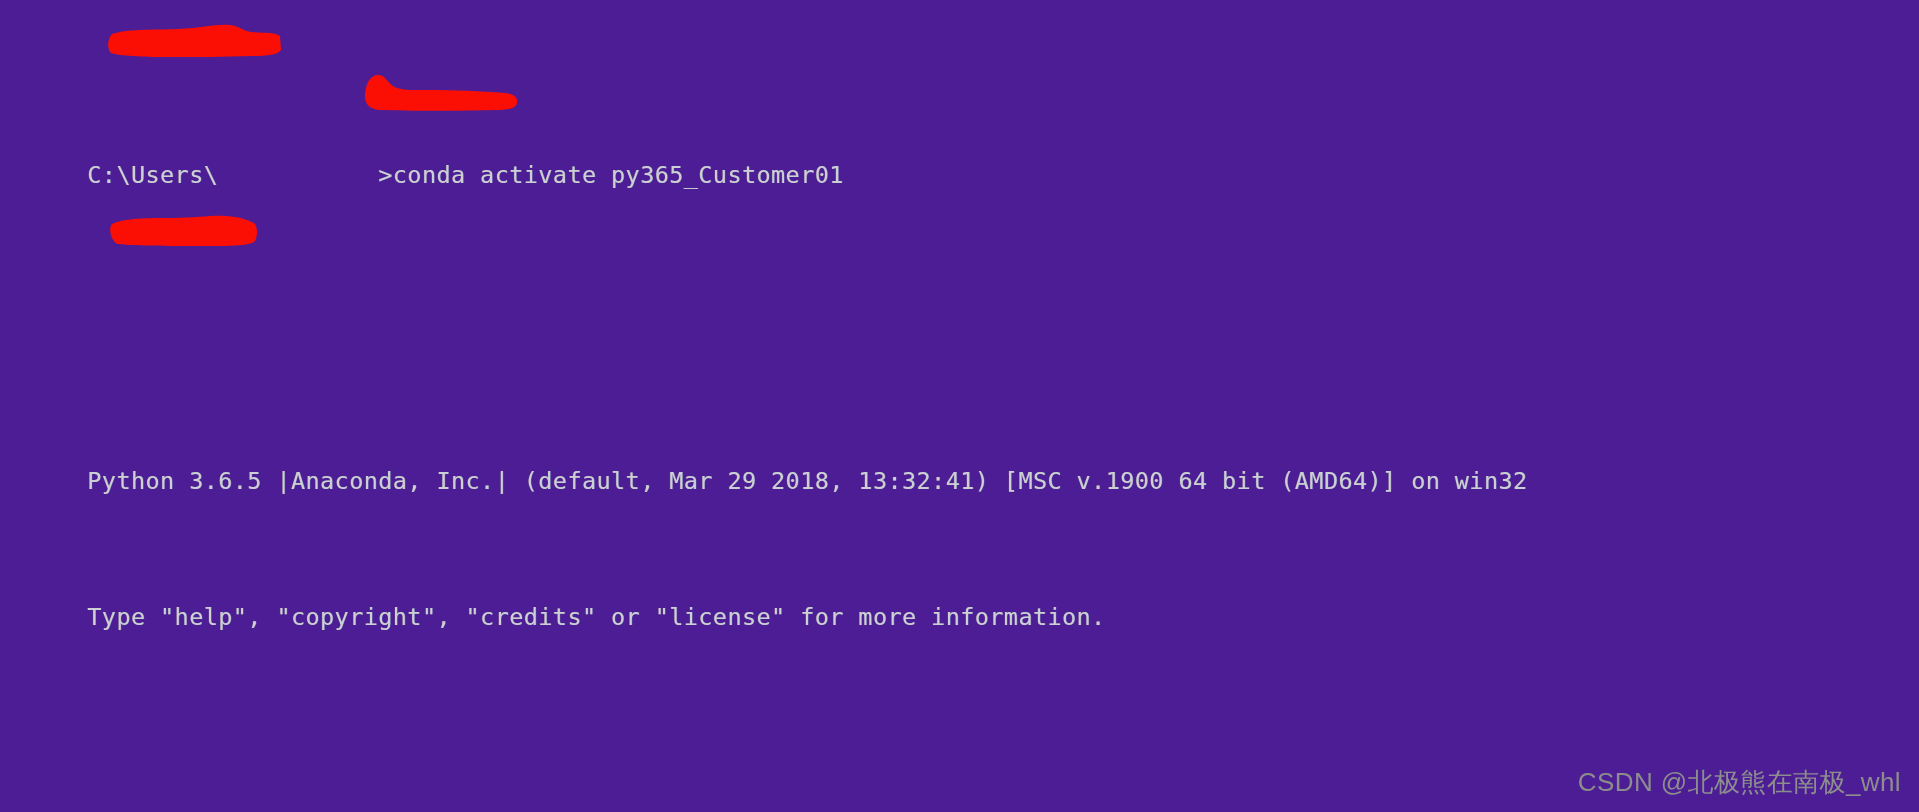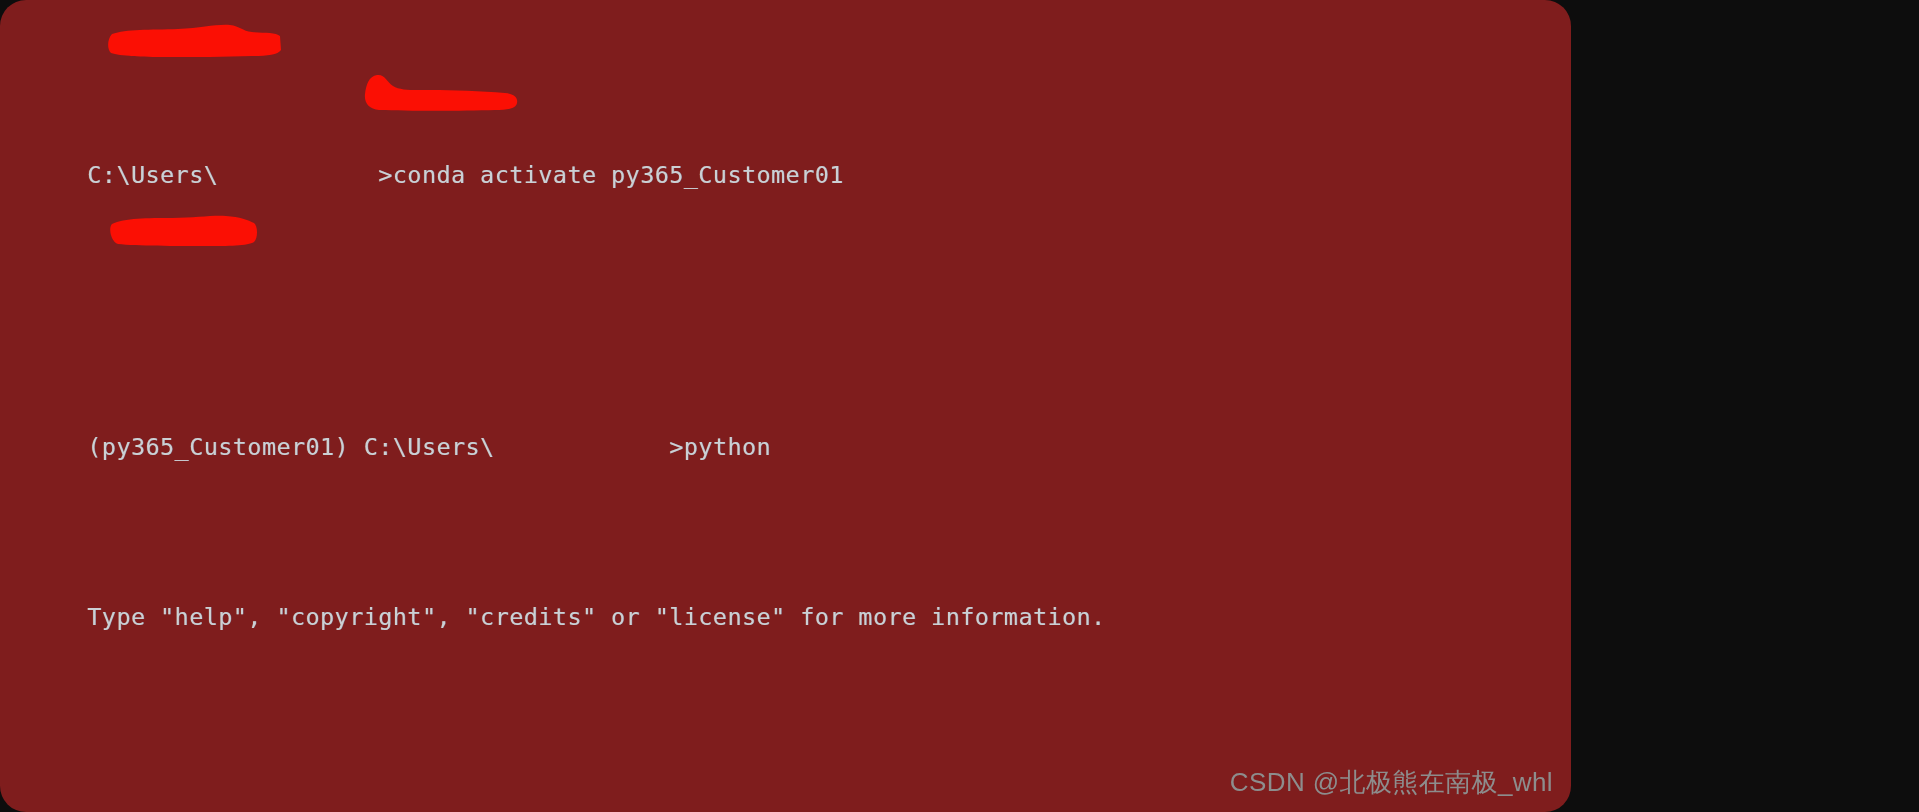--- a/index.html
+++ b/index.html
@@ -2,26 +2,25 @@
 <html><head>
 <meta charset="utf-8">
 <style>
   html, body {
     margin: 0;
     padding: 0;
     background: #0d0d0d;
   }
   #screen {
     position: relative;
-    width: 1571px;
+    width: 1919px;
     height: 812px;
-    background: #7f1d1d;
+    background: #4c1d95;
     overflow: hidden;
     font-family: "DejaVu Sans Mono", "Liberation Mono", monospace;
-    border-radius: 26px;
   }
 
   
   #console {
     position: absolute;
     left: 0;
     top: 22px;
     width: 100%;
     padding: 0;
     color: #ccd0d4;
@@ -80,24 +79,24 @@
   <div id="console">
 
     <div class="line">
       <span class="seg">C:\Users\</span><span class="redacted-gap">​&nbsp;&nbsp;&nbsp;&nbsp;&nbsp;&nbsp;&nbsp;&nbsp;&nbsp;&nbsp;&nbsp;</span><span class="seg">&gt;conda activate py365_Customer01</span>
     </div>
 
     <div class="line blank">
       <span class="seg"></span>
     </div>
 
+
     <div class="line">
-      <span class="seg">(py365_Customer01) C:\Users\</span><span class="redacted-gap">​&nbsp;&nbsp;&nbsp;&nbsp;&nbsp;&nbsp;&nbsp;&nbsp;&nbsp;&nbsp;&nbsp;&nbsp;</span><span class="seg">&gt;python</span>
+      <span class="seg">Python 3.6.5 |Anaconda, Inc.| (default, Mar 29 2018, 13:32:41) [MSC v.1900 64 bit (AMD64)] on win32</span>
     </div>
-
 
     <div class="line">
       <span class="seg">Type "help", "copyright", "credits" or "license" for more information.</span>
     </div>
 
     <div class="line">
       
     </div>
 
     

